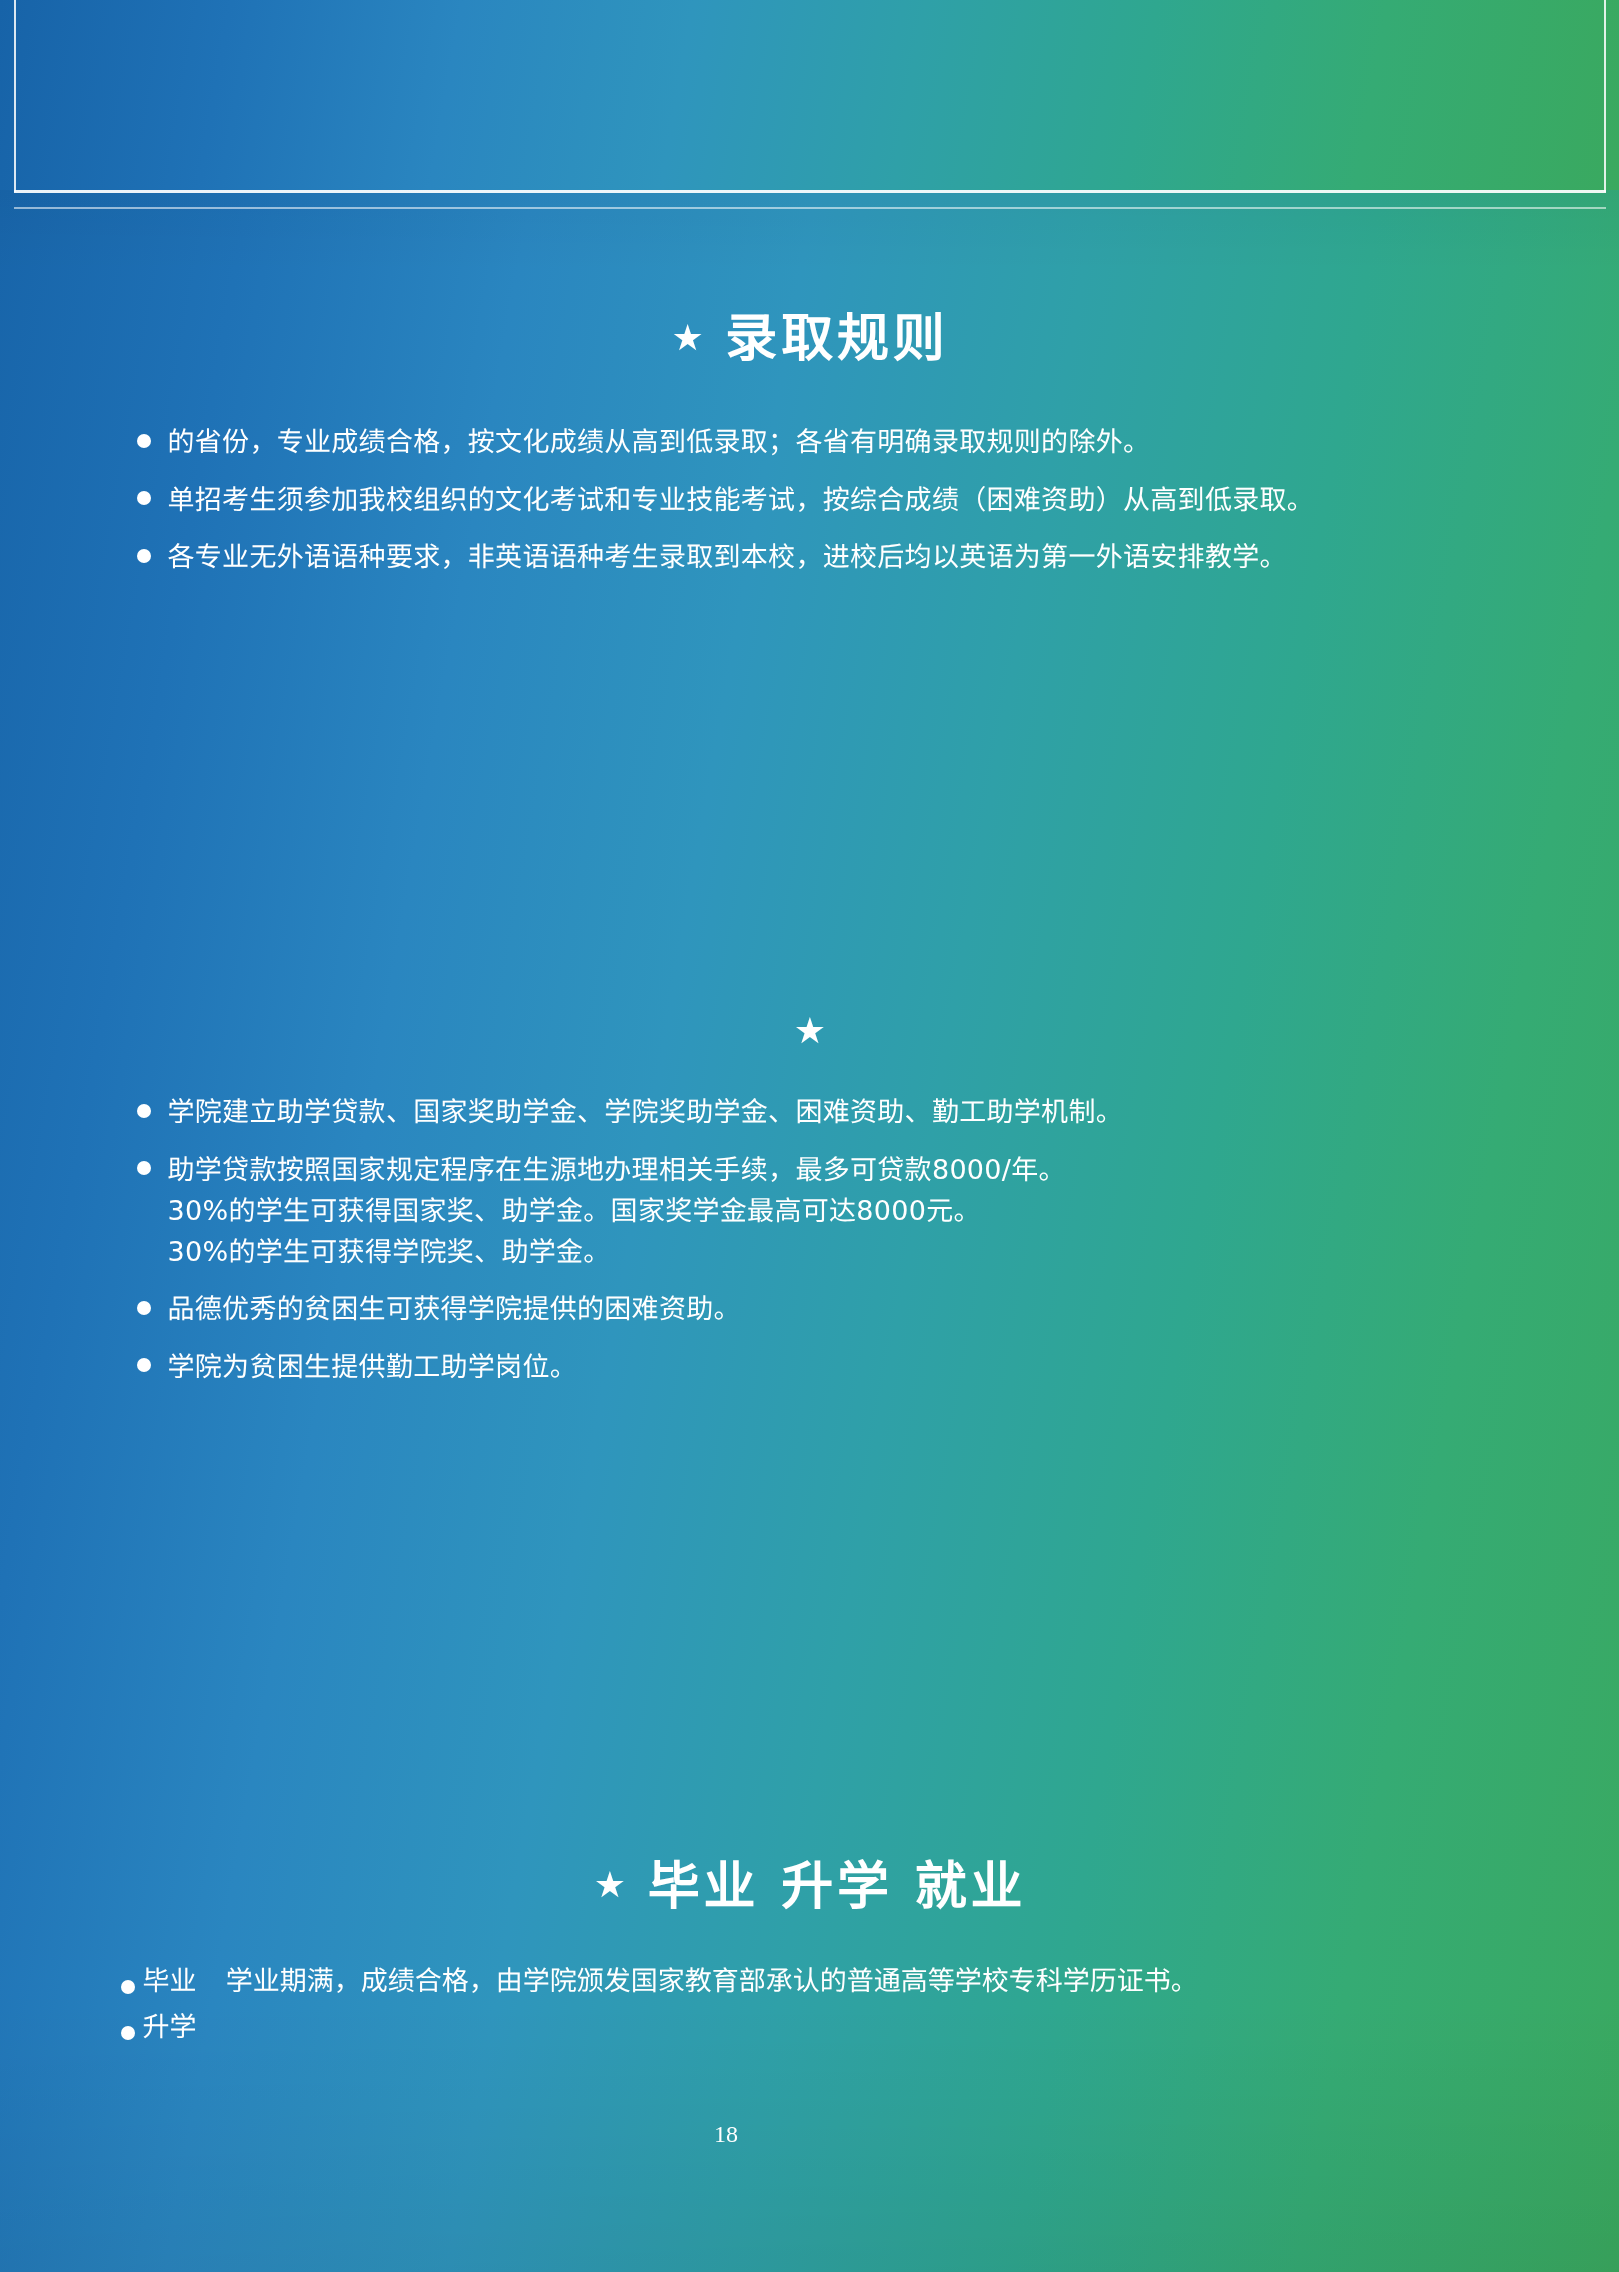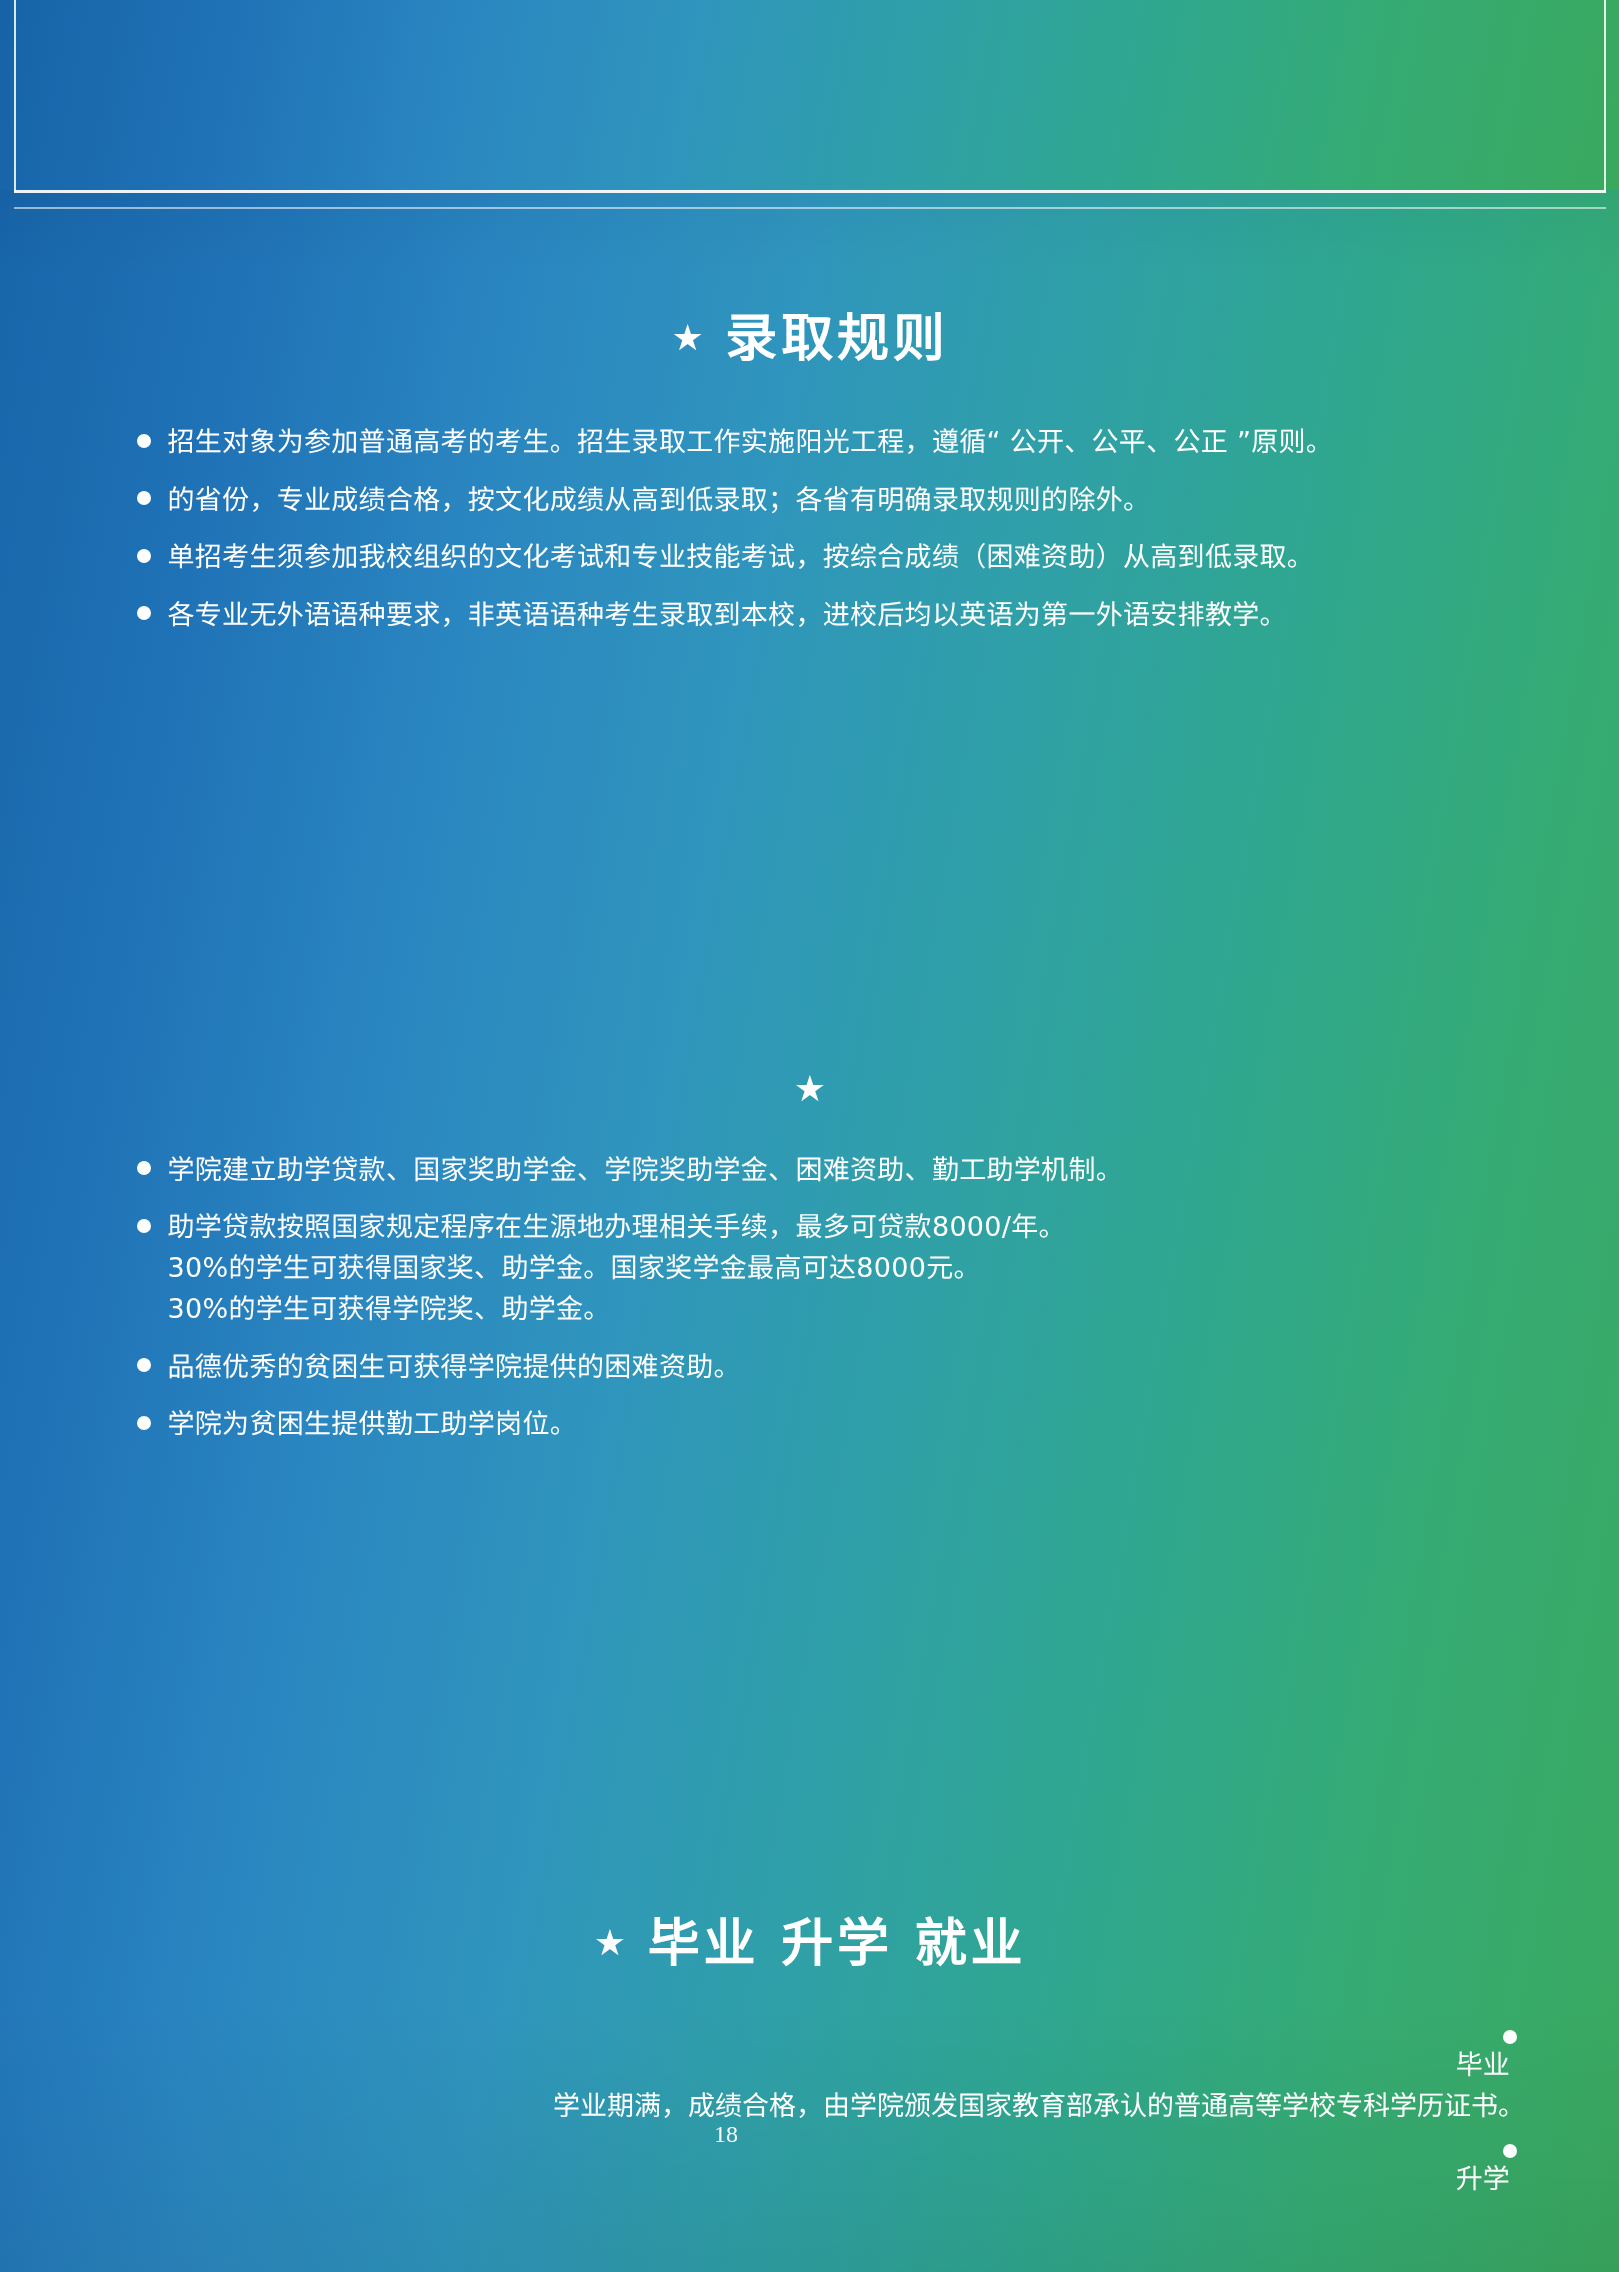--- a/index.html
+++ b/index.html
@@ -134,23 +134,22 @@
   .li-text .line { display: block; }
 
   
   .list.career {
     margin-top: 41px;
     padding-left: 121px;
     padding-right: 95px;
   }
   .career-item {
     display: flex;
-    align-items: flex-end;
+    align-items: center;
     margin-bottom: 5.1px;
-    flex-direction: column;
   }
   .career-item .dot { margin-top: 12.7px; margin-right: 7.6px; }
   .career-label {
     flex: 0 0 auto;
     font-size: 27px;
     line-height: 1.52;
     color: #ffffff;
     white-space: nowrap;
     margin-right: 15.2px;
   }
@@ -189,26 +188,20 @@
 
     <div class="section-head head-rules">
       <span class="star">★</span>
       <span class="section-title">录取规则</span>
     </div>
 
     <ul class="list rules">
       <li class="li">
         <span class="dot"></span>
         <span class="li-text">
-          <span class="line">招生对象为参加普通高考的考生。招生录取工作实施阳光工程，遵循“ 公开、公平、公正 ”原则。</span>
-        </span>
-      </li>
-      <li class="li">
-        <span class="dot"></span>
-        <span class="li-text">
           <span class="line">的省份，专业成绩合格，按文化成绩从高到低录取；各省有明确录取规则的除外。</span>
         </span>
       </li>
       <li class="li">
         <span class="dot"></span>
         <span class="li-text">
           <span class="line">单招考生须参加我校组织的文化考试和专业技能考试，按综合成绩（困难资助）从高到低录取。</span>
         </span>
       </li>
       <li class="li">

